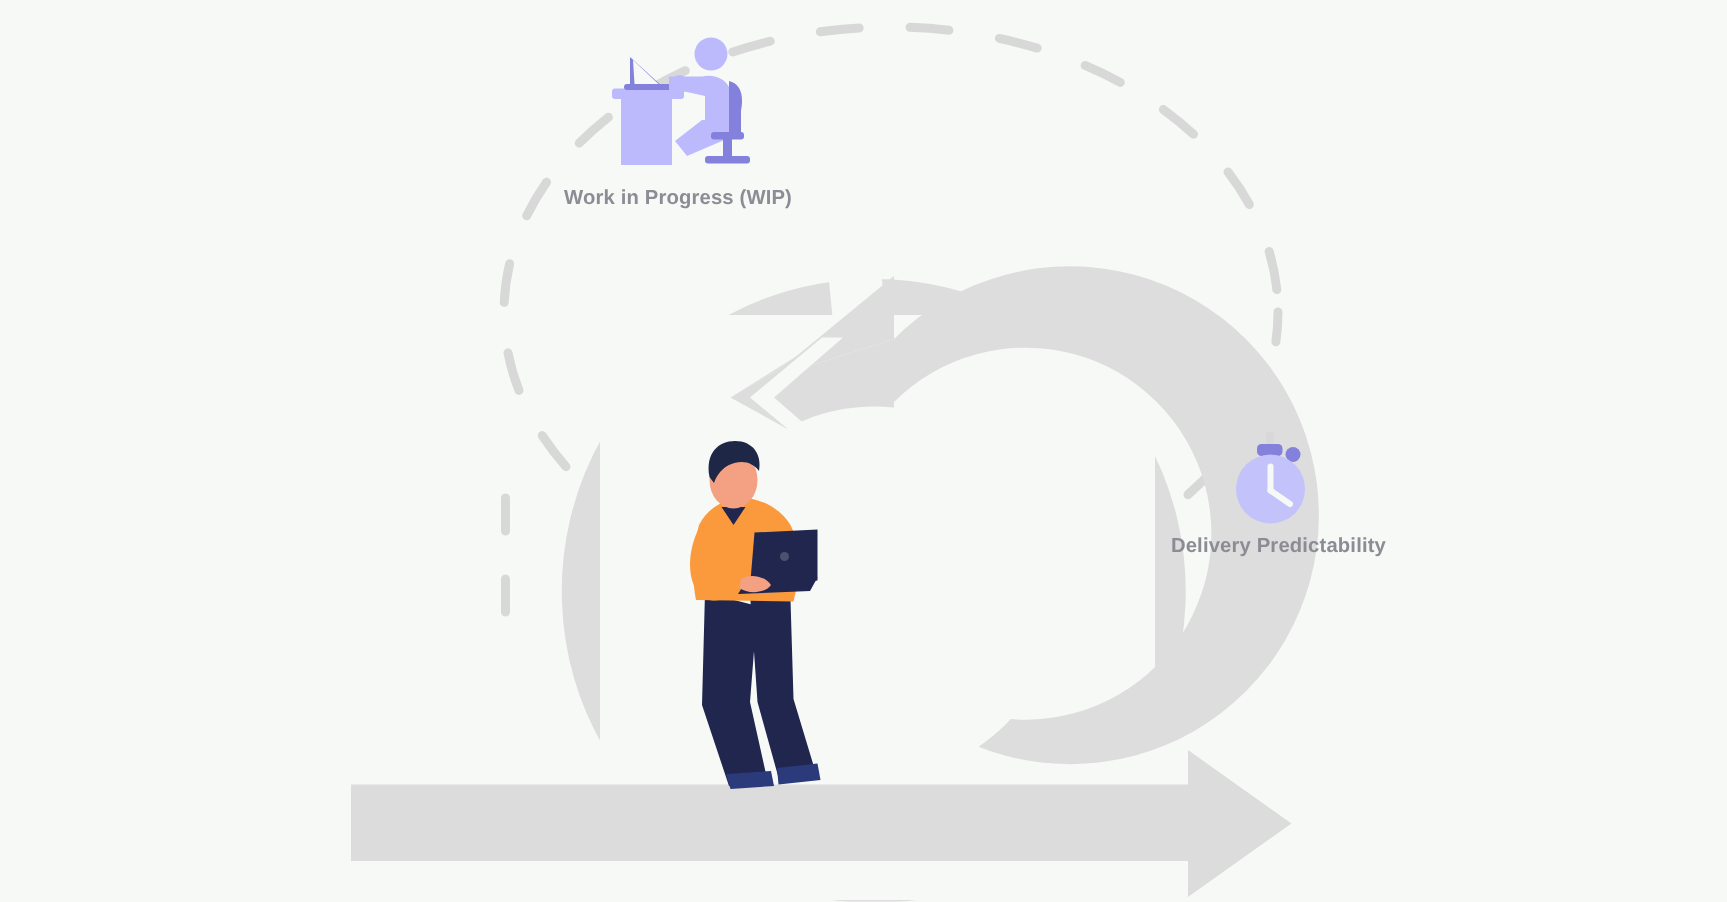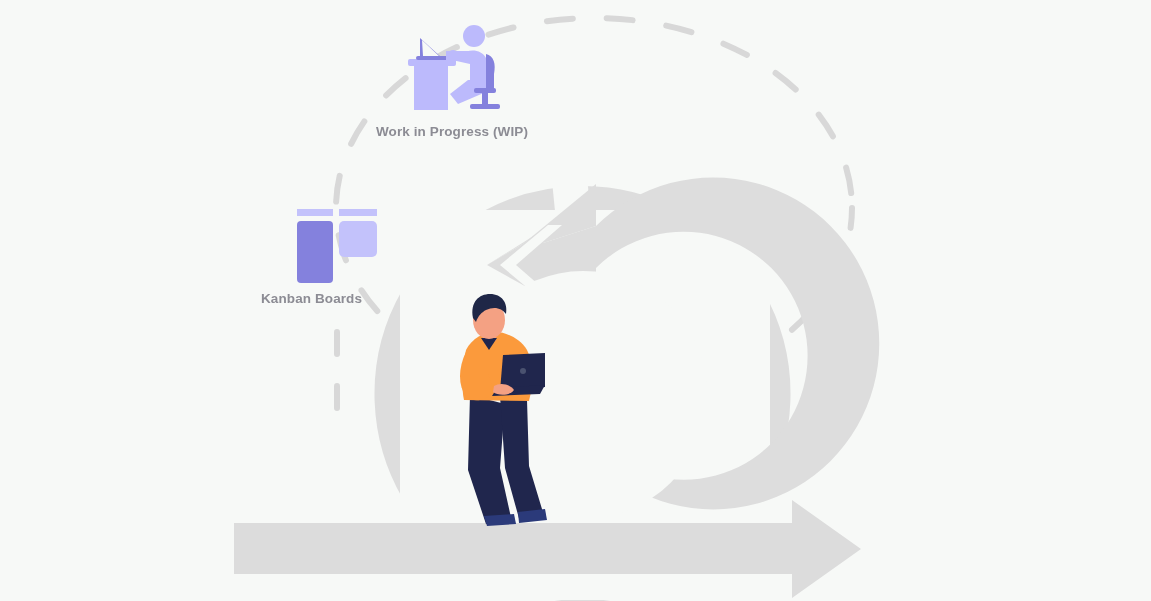--- a/index.html
+++ b/index.html
@@ -23,21 +23,21 @@
   }
   .layer {
     position: absolute;
     top: 0;
     left: 0;
     width: 1151px;
     height: 601px;
   }
   .node {
     position: absolute;
-    text-align: left;
+    text-align: right;
   }
   .node-icon {
     display: block;
     margin: 0 auto;
   }
   .node-label {
     display: block;
     margin-top: 6px;
     font-size: 13.5px;
     font-weight: bold;
@@ -191,27 +191,32 @@
       <path d="M84 36 C 92 38 94 46 92 56 L92 72 L84 72 L84 46 Z" fill="#8481dd"></path>
 
       <rect x="72" y="70" width="22" height="5" rx="2" fill="#8481dd"></rect>
       <rect x="80" y="74" width="6" height="12" fill="#8481dd"></rect>
       <rect x="68" y="86" width="30" height="5" rx="2" fill="#8481dd"></rect>
     </svg>
     <span class="node-label">Work in Progress (WIP)</span>
   </div>
 
 
-
-  <div class="node" id="node-kanban">
-    <svg class="node-icon" width="80" height="78" viewBox="0 0 80 78" xmlns="http://www.w3.org/2000/svg">
-
-      <rect x="0" y="2" width="36" height="7" fill="#c3c2fb"></rect>
-      <rect x="42" y="2" width="38" height="7" fill="#c3c2fb"></rect>
-
-      <rect x="0" y="14" width="36" height="62" rx="4" fill="#8481dd"></rect>
-
-      <rect x="42" y="14" width="38" height="36" rx="5" fill="#c3c2fb"></rect>
+  <div class="node" id="node-delivery">
+    <svg class="node-icon" width="64" height="62" viewBox="0 0 64 62" xmlns="http://www.w3.org/2000/svg">
+
+      <rect x="28" y="0" width="5" height="9" fill="#d8d8d8"></rect>
+
+      <rect x="22" y="8" width="17" height="8" rx="3" fill="#8481dd"></rect>
+      <rect x="26" y="14" width="9" height="5" fill="#8481dd"></rect>
+
+      <circle cx="46" cy="15" r="5" fill="#8481dd"></circle>
+
+      <circle cx="31" cy="38" r="23" fill="#c3c2fb"></circle>
+
+      <path d="M31 23 L31 39" stroke="#f7f9f7" stroke-width="4" stroke-linecap="round" fill="none"></path>
+      <path d="M31 39 L44 48" stroke="#f7f9f7" stroke-width="4" stroke-linecap="round" fill="none"></path>
     </svg>
-    <span class="node-label">Kanban Boards</span>
+    <span class="node-label">Delivery Predictability</span>
   </div>
 
+
 </div>
 
 </body></html>

